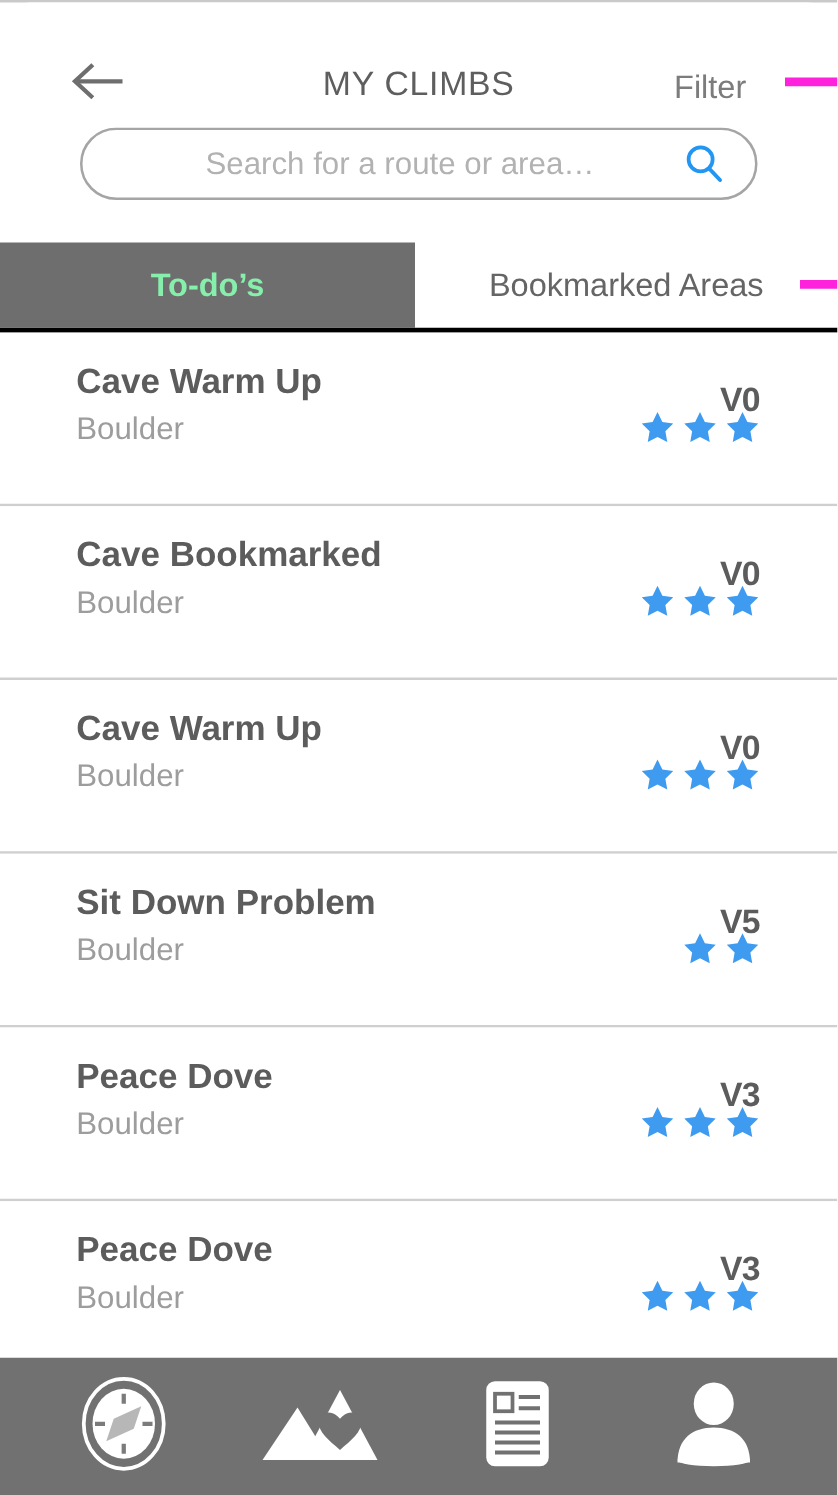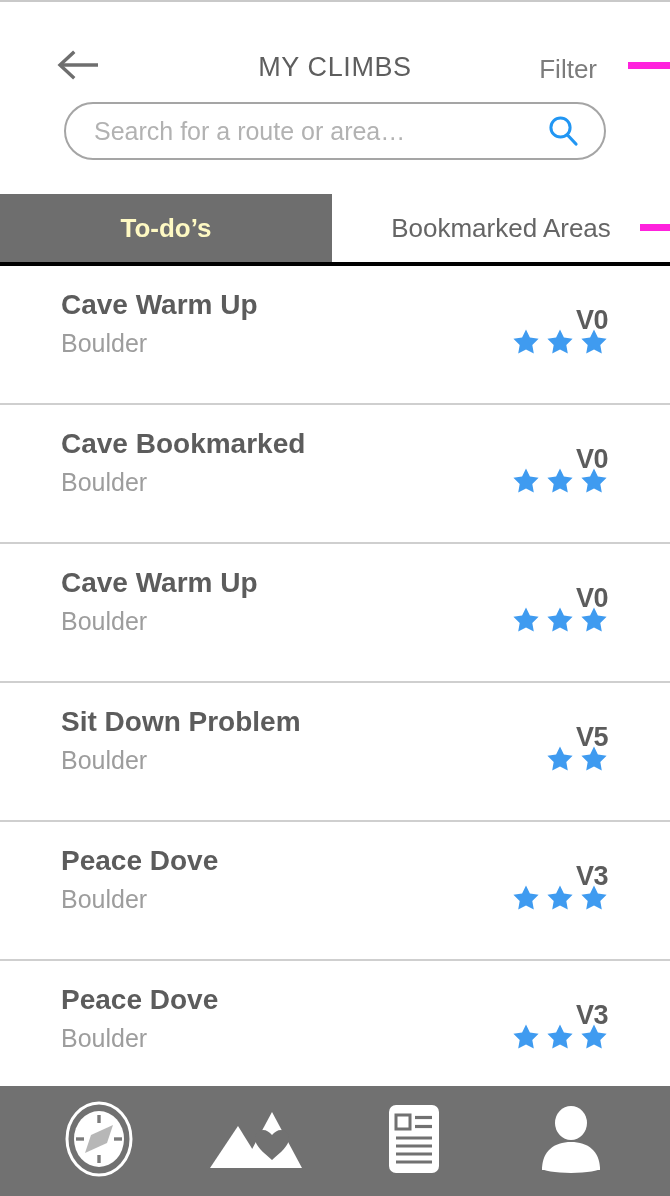--- a/index.html
+++ b/index.html
@@ -92,20 +92,21 @@
   }
   .search-input {
     flex: 1;
     border: none;
     outline: none;
     background: transparent;
     font-family: "Liberation Sans", sans-serif;
     font-size: 25px;
     color: #555;
     padding: 0;
+    text-align: center;
   }
   .search-input::placeholder {
     color: #b2b2b2;
     opacity: 1;
   }
   .search-icon {
     width: 34px;
     height: 34px;
     flex: 0 0 34px;
     display: flex;
@@ -123,21 +124,21 @@
   .tab {
     display: flex;
     align-items: center;
     justify-content: center;
     font-size: 26px;
     cursor: pointer;
     box-sizing: border-box;
   }
   .tab.active {
     background: #6e6e6e;
-    color: #fef9c3;
+    color: #86efac;
     font-weight: 700;
     width: 332px;
     flex: 0 0 332px;
   }
   .tab.inactive {
     background: #ffffff;
     color: #656565;
     font-weight: 400;
     flex: 1;
   }

